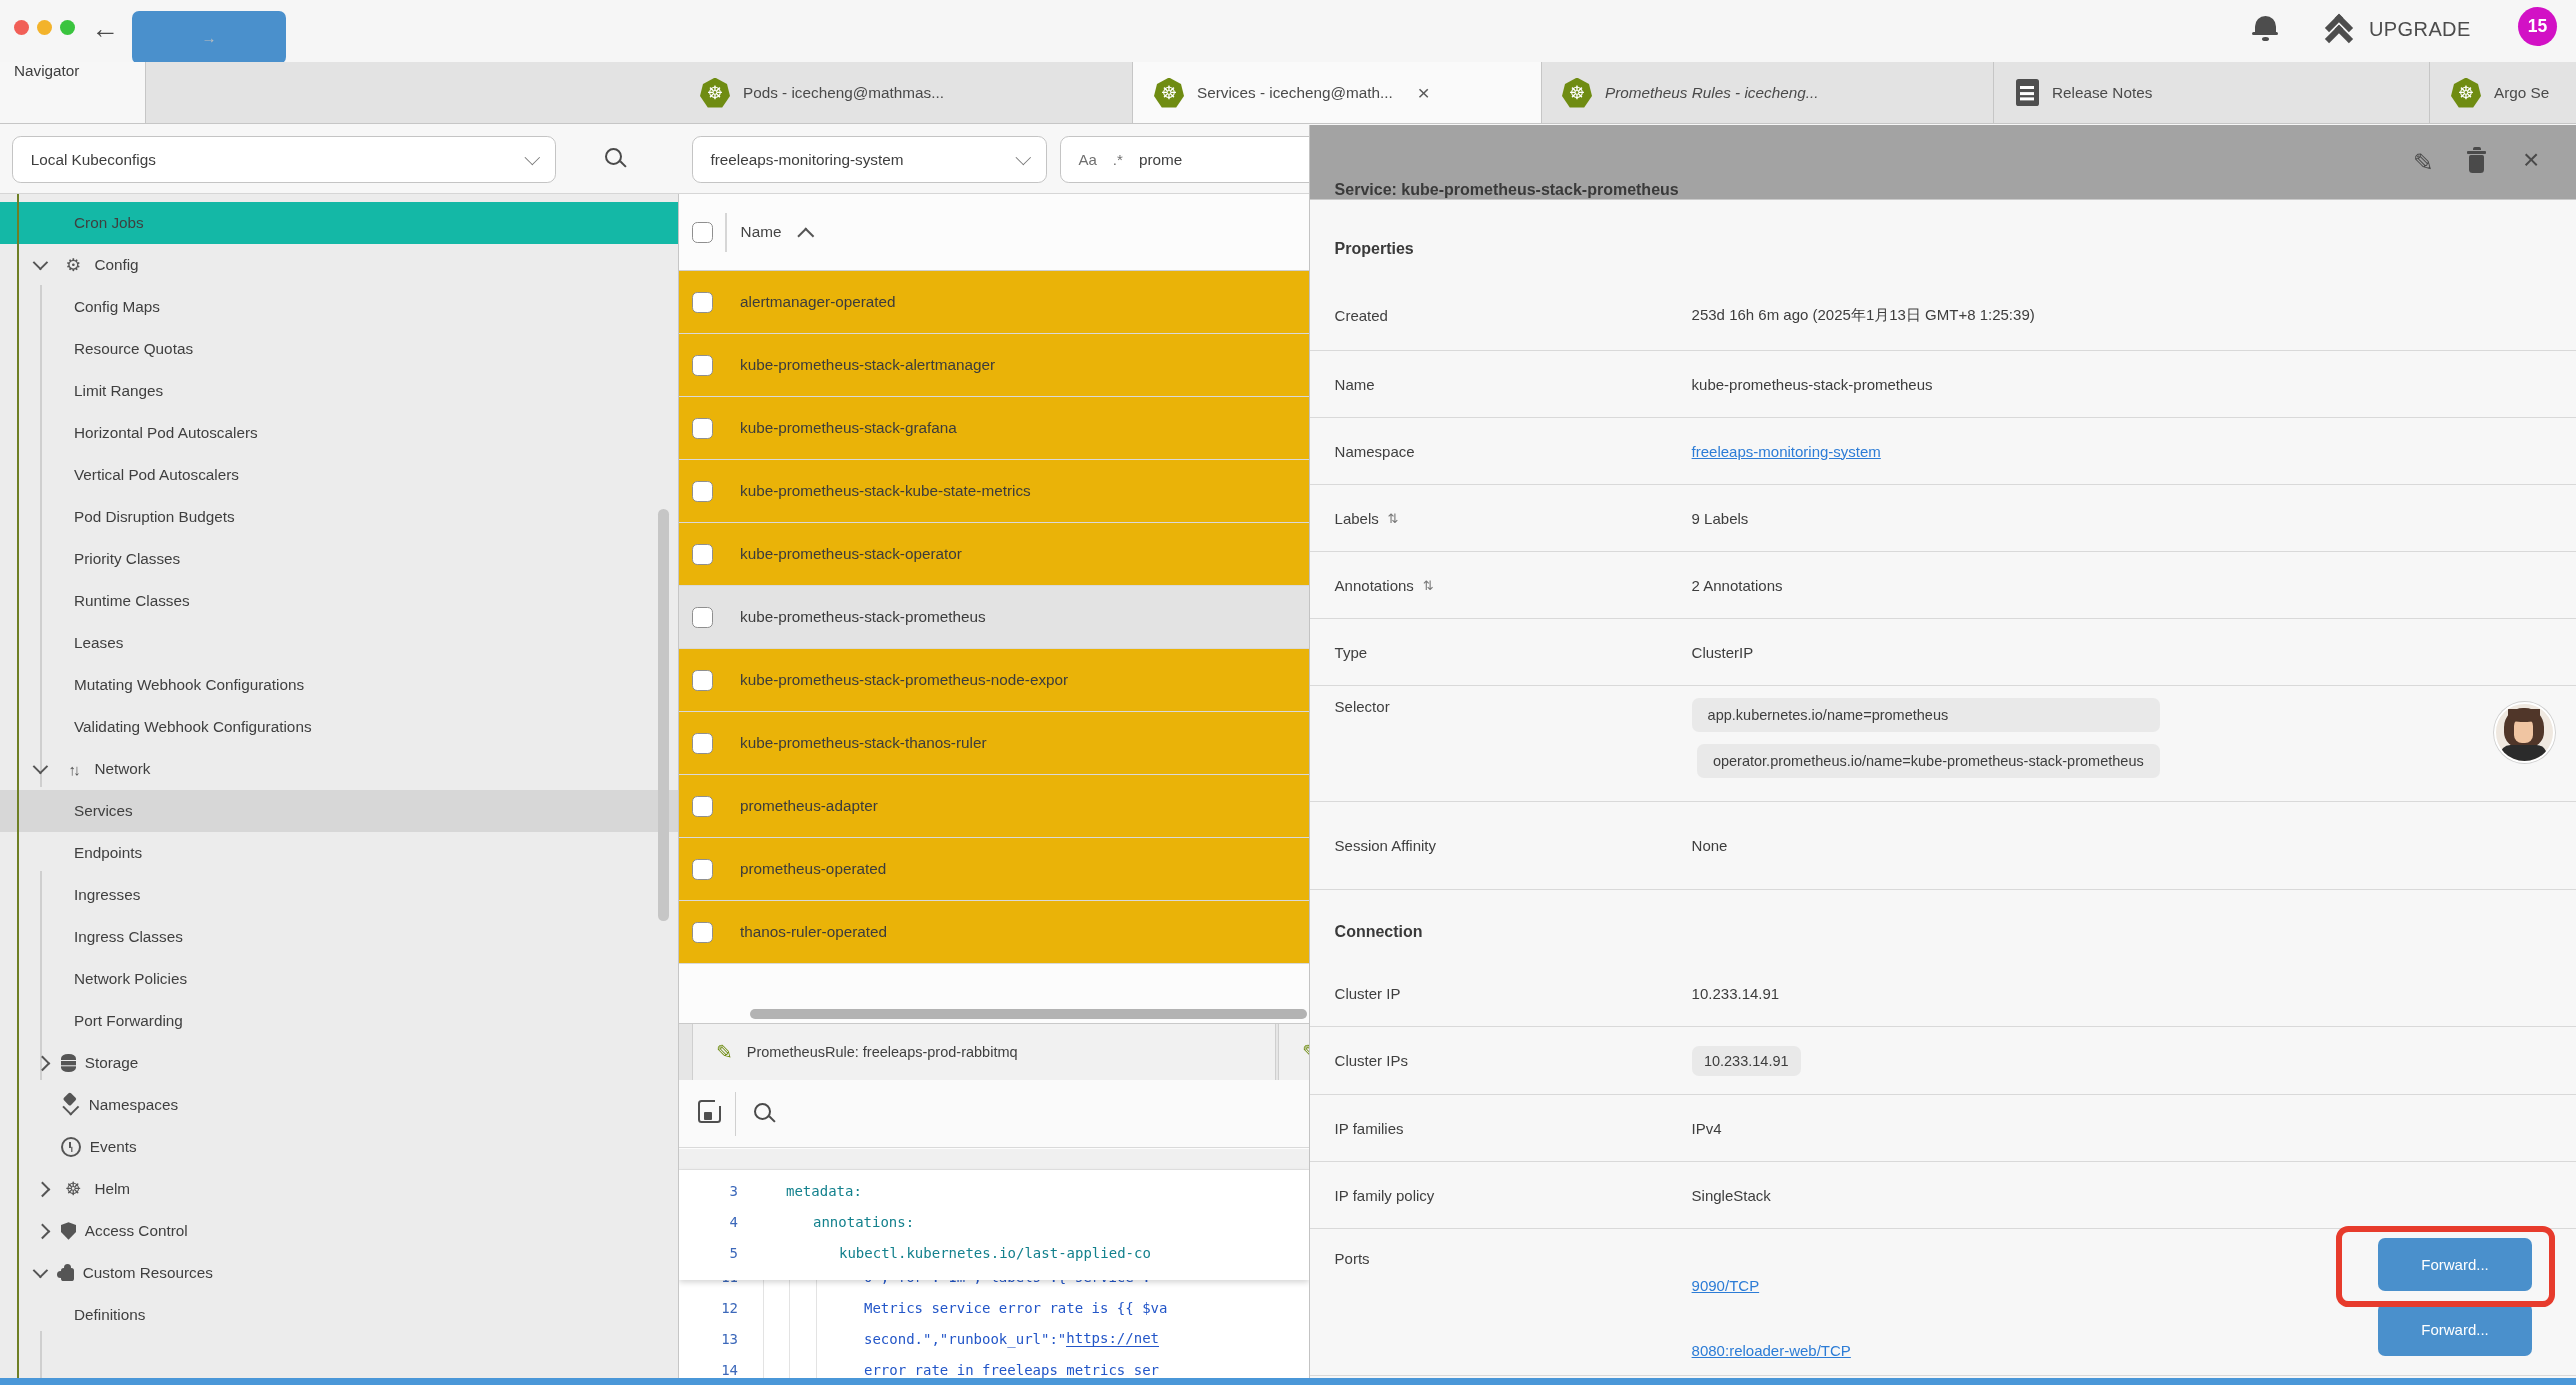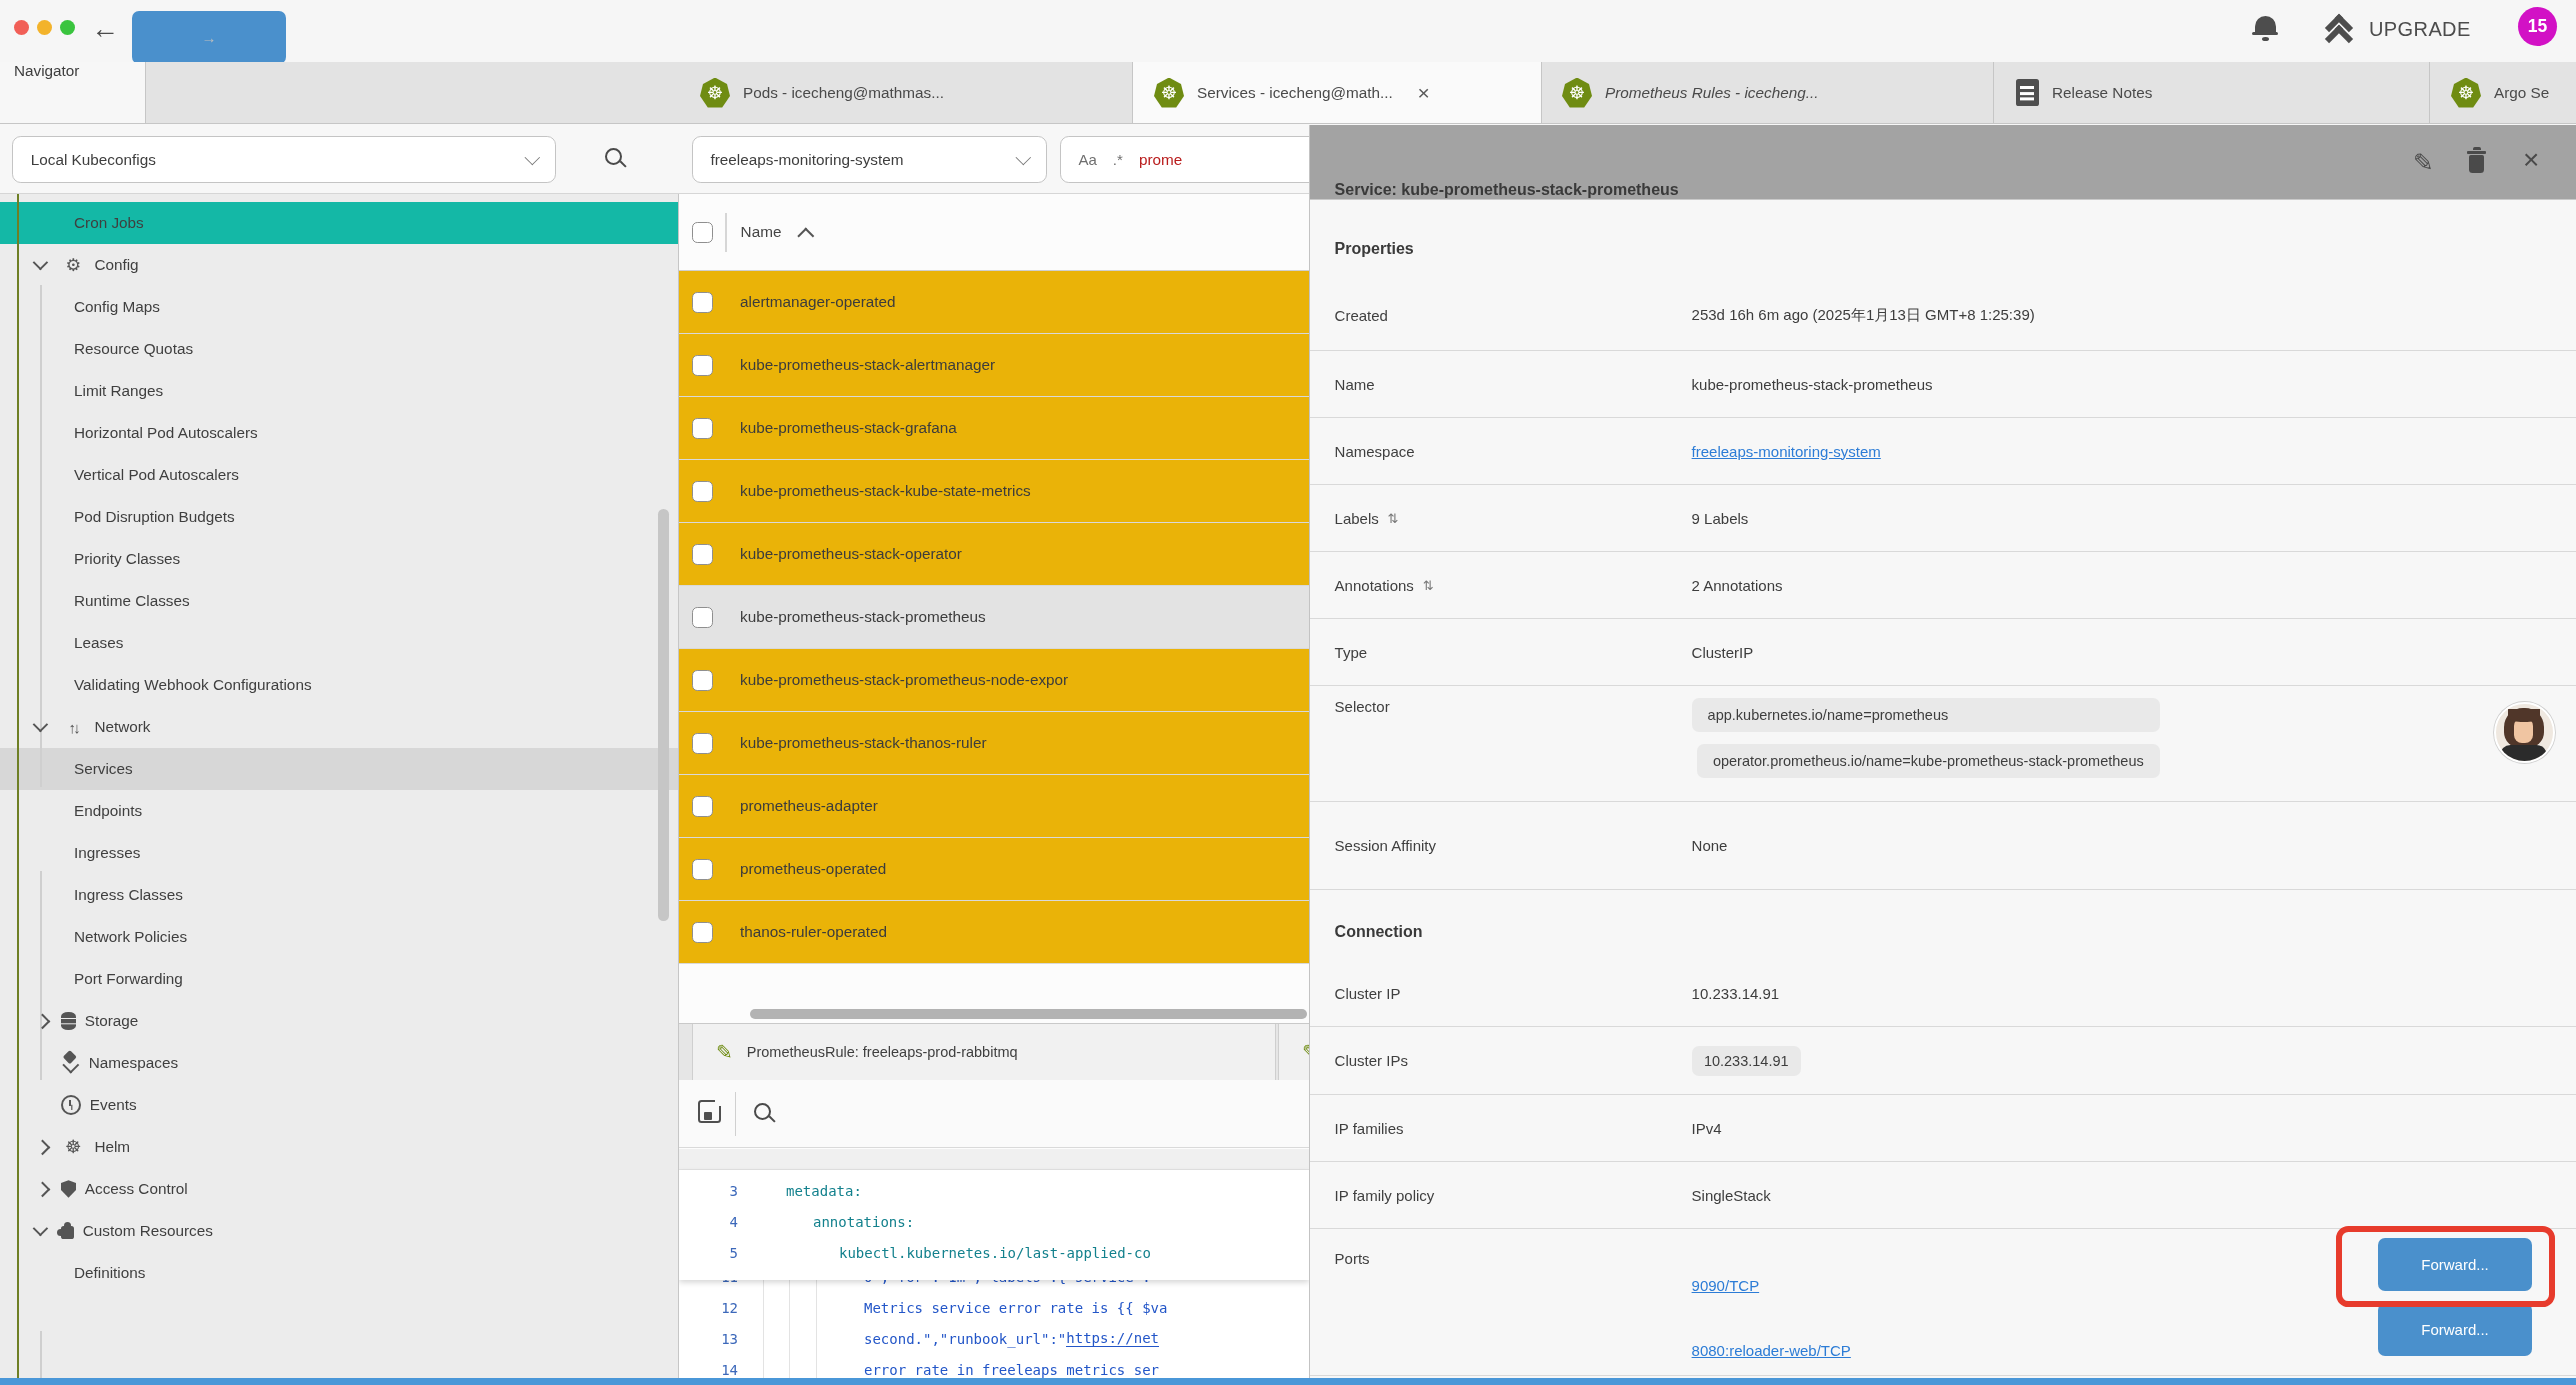--- a/index.html
+++ b/index.html
@@ -36,21 +36,21 @@
   
   .toolbar{position:absolute;left:0;top:125px;width:2576px;height:69px;background:#f7f7f7;border-bottom:0.9px solid #d6d6d6;box-sizing:border-box}
   .selbox{position:absolute;top:11.4px;height:47px;background:#fff;border:1.3px solid #c4c4c4;border-radius:8.8px;
           display:flex;align-items:center;padding:0 17.5px;box-sizing:border-box;font-size:15.3px;color:#3e3e3e}
   .selbox .sel-chev{margin-left:auto}
   .sel-chev{width:9.6px;height:9.6px;border-right:1.8px solid #777;border-bottom:1.8px solid #777;transform:rotate(45deg);margin-top:-4.4px;flex-shrink:0}
   .kubesel{left:12.3px;width:544px}
   .nssel{left:692px;width:355px}
   .searchbox{left:1060px;width:263px;gap:16px}
   .searchbox .mini{color:#6f6f6f;font-size:15px}
-  .searchbox .q{color:#b91c1c}
+  .searchbox .q{color:#404040}
   .i-search{width:13px;height:13px;border:2.2px solid #4a4a4a;border-radius:50%;position:relative;display:inline-block}
   .i-search::after{content:"";position:absolute;width:8px;height:2.2px;background:#4a4a4a;transform:rotate(45deg);right:-7px;bottom:-2.6px}
   .sb-search{position:absolute;left:605px;top:23px}
   
   .sidebar{position:absolute;left:0;top:194px;width:679px;height:1192px;background:#ececec;border-right:0.9px solid #c6c6c6;
            box-sizing:border-box;padding-top:8px;overflow:hidden}
   .gline{position:absolute;left:16.7px;top:0;bottom:0;width:2.6px;background:#6e7f25}
   .guide{position:absolute;left:40px;width:1.8px;background:#cfcfcf}
   .trow{display:flex;align-items:center;height:42px;padding-left:35px;font-size:15.3px;color:#3f3f3f;white-space:nowrap}
   .trow.hi{background:#14b8a6}
@@ -277,20 +277,25 @@
 
         <span class="tlabel">Runtime Classes</span>
       </div>
 
       <div class="trow leaf">
         <span class="chev chev-none"></span>
 
         <span class="tlabel">Leases</span>
       </div>
 
+      <div class="trow leaf">
+        <span class="chev chev-none"></span>
+
+        <span class="tlabel">Mutating Webhook Configurations</span>
+      </div>
 
       <div class="trow leaf">
         <span class="chev chev-none"></span>
 
         <span class="tlabel">Validating Webhook Configurations</span>
       </div>
 
       <div class="trow group">
         <span class="chev chev-down"></span>
         <span class="ticon i-network-icon">↑↓</span>

